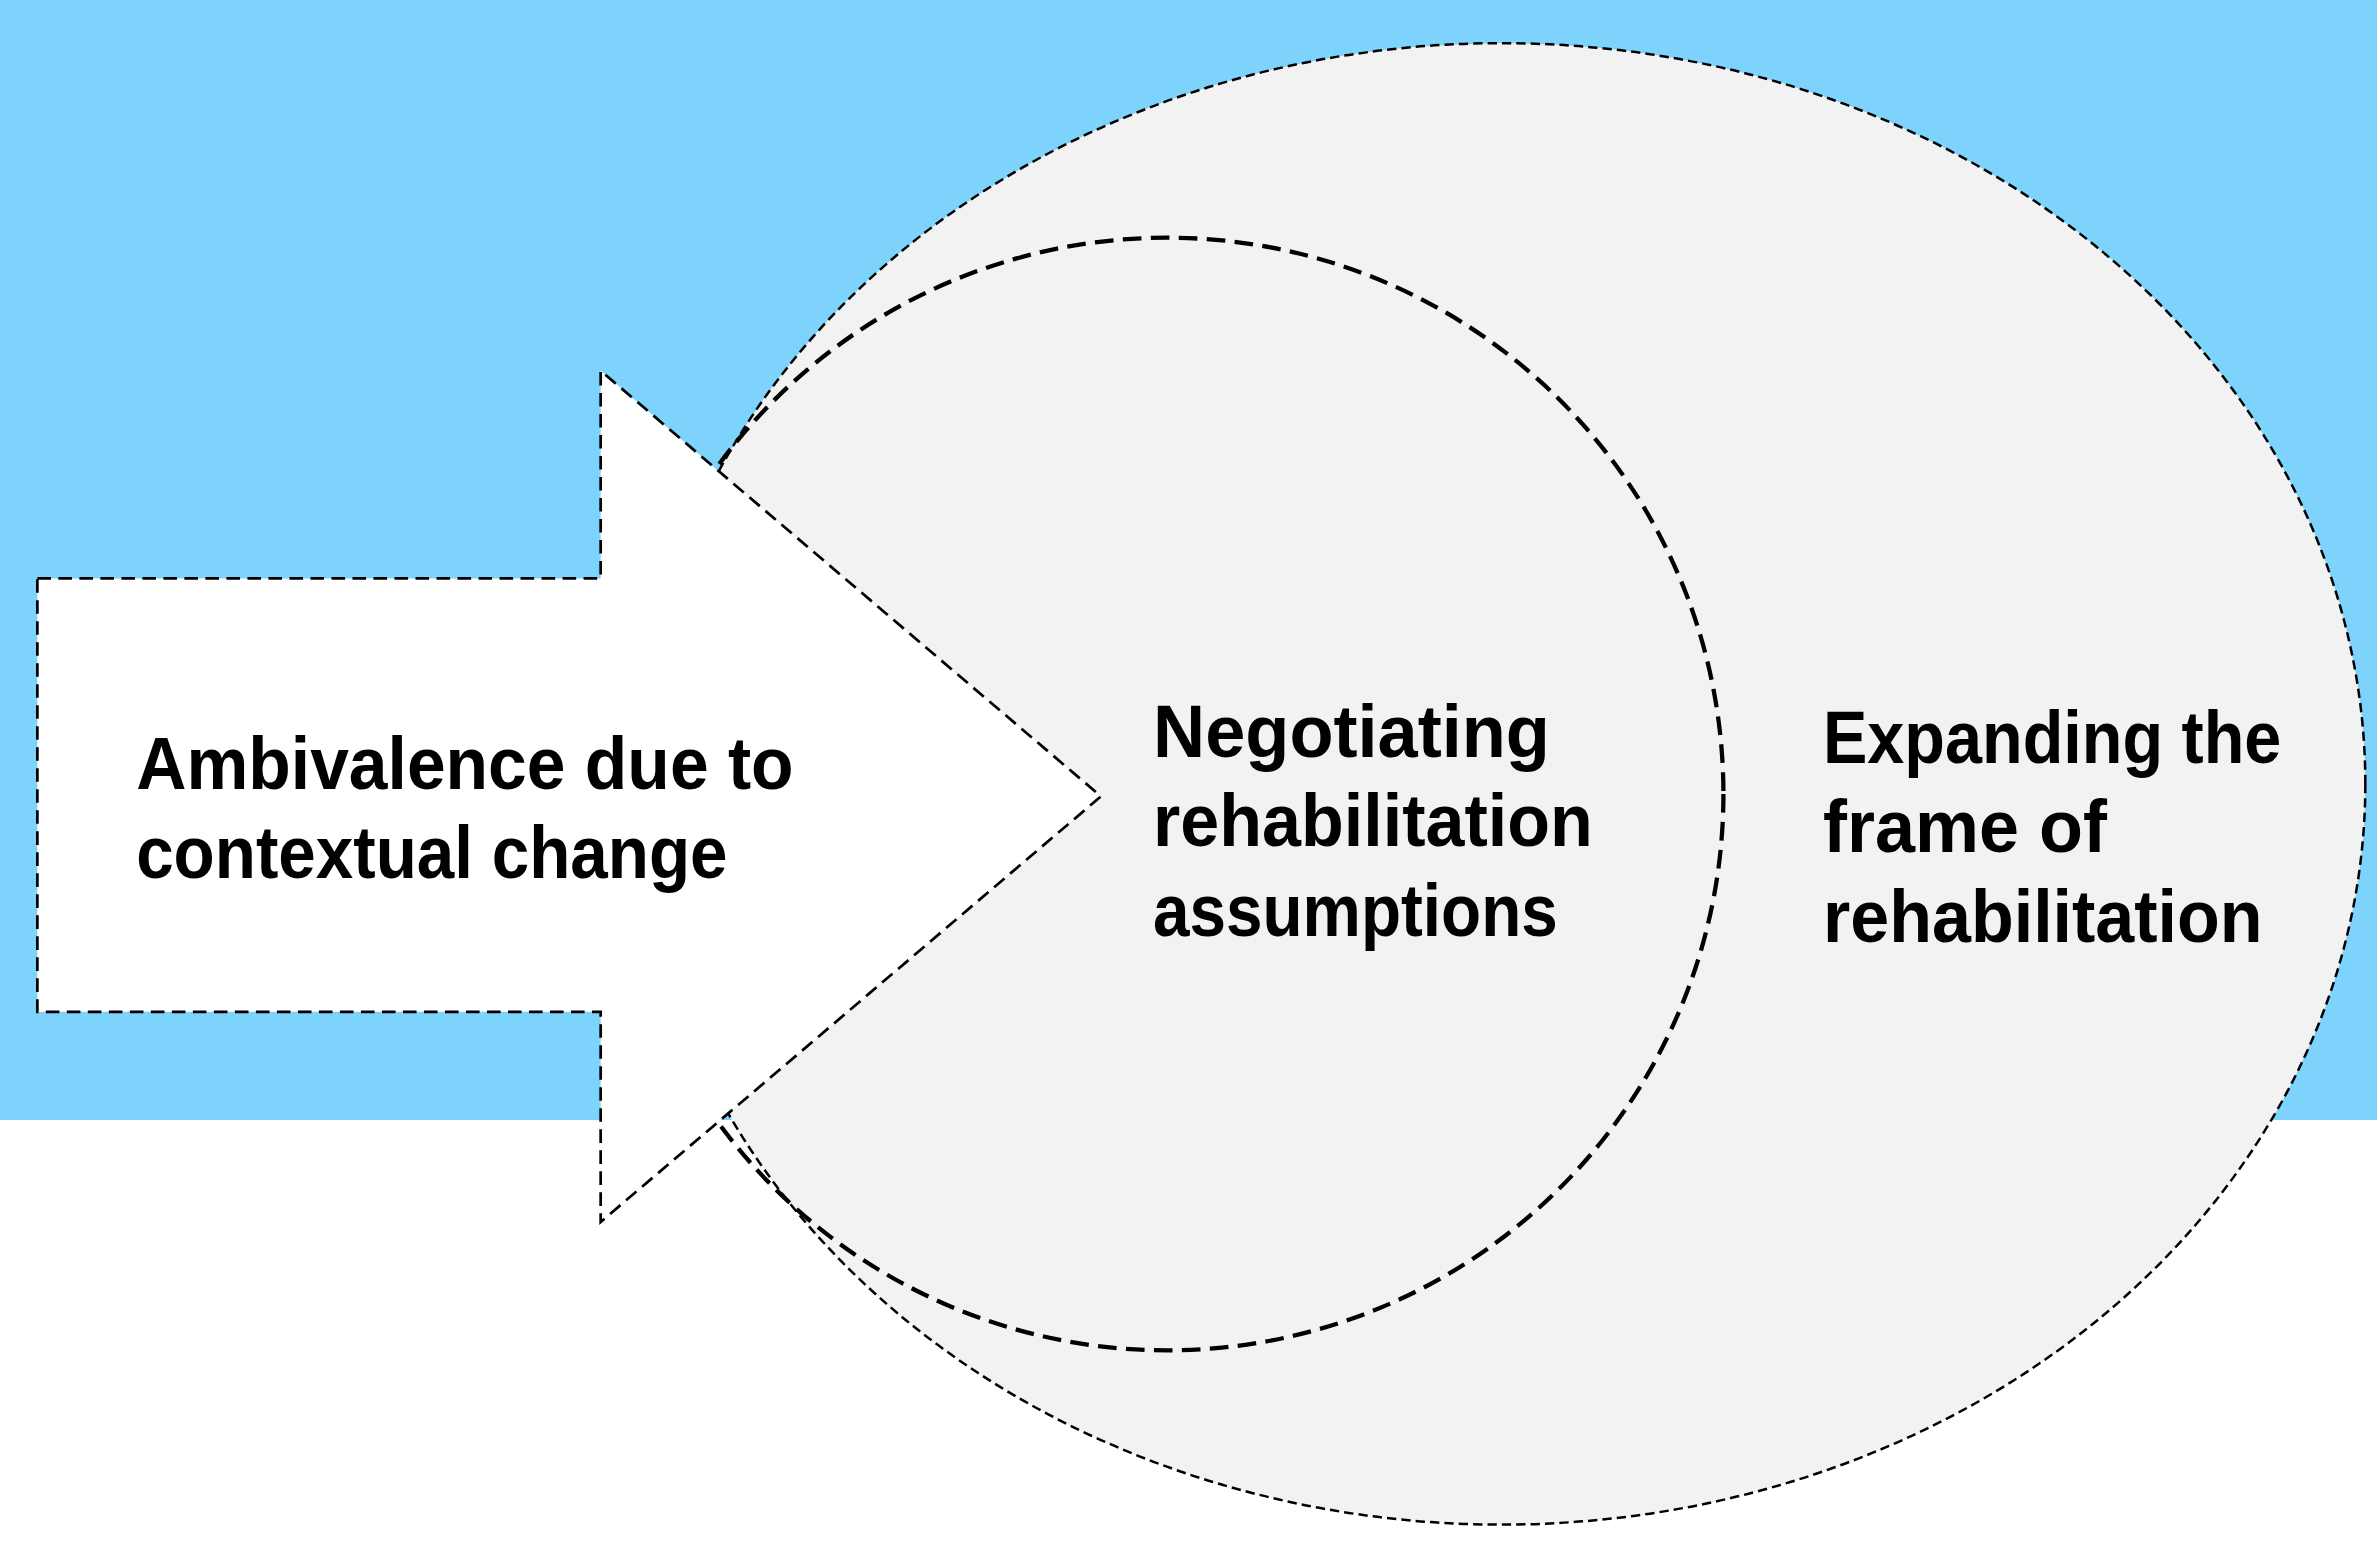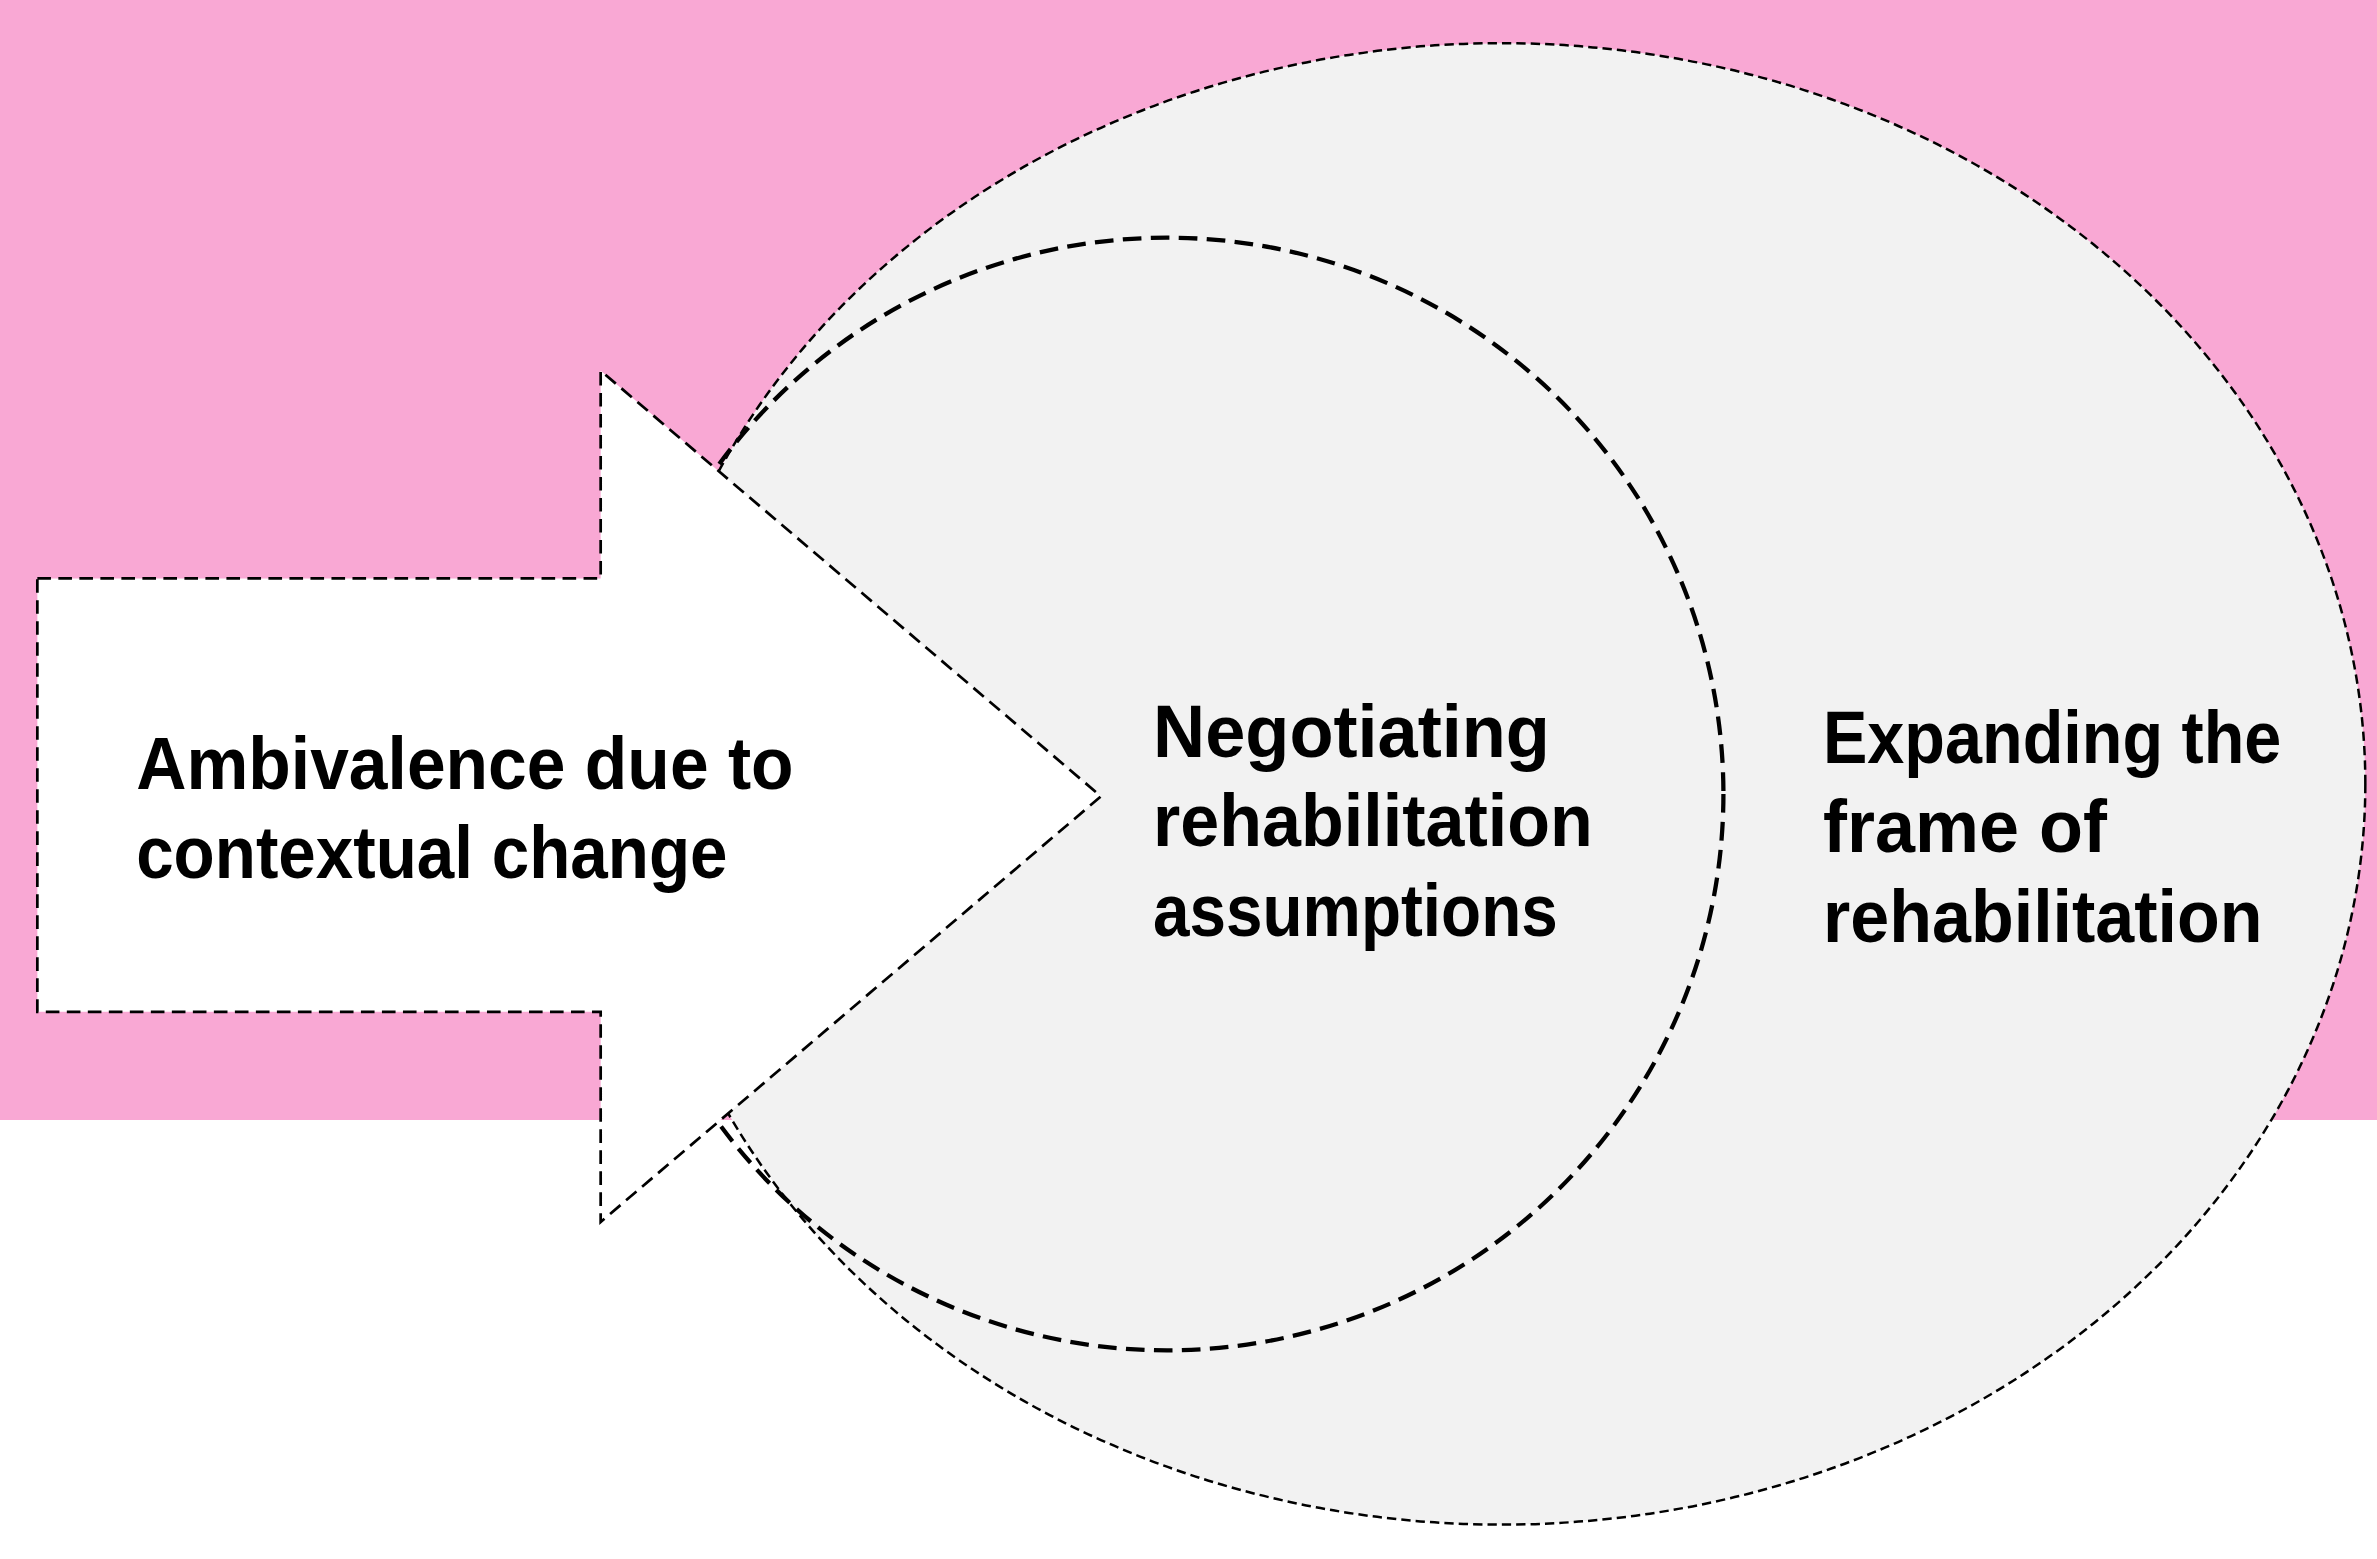--- a/index.html
+++ b/index.html
@@ -7,21 +7,21 @@
     padding: 0;
     background: #ffffff;
     width: 2377px;
     height: 1560px;
     overflow: hidden;
   }
   .stage {
     position: relative;
     width: 2377px;
     height: 1120px;
-    background: #f9a8d4;
+    background: #7dd3fc;
     text-align: right;
   }
   svg text {
     font-family: "Liberation Sans", "DejaVu Sans", sans-serif;
     font-weight: bold;
     font-size: 95px;
   }
 </style>
 </head>
 <body>

